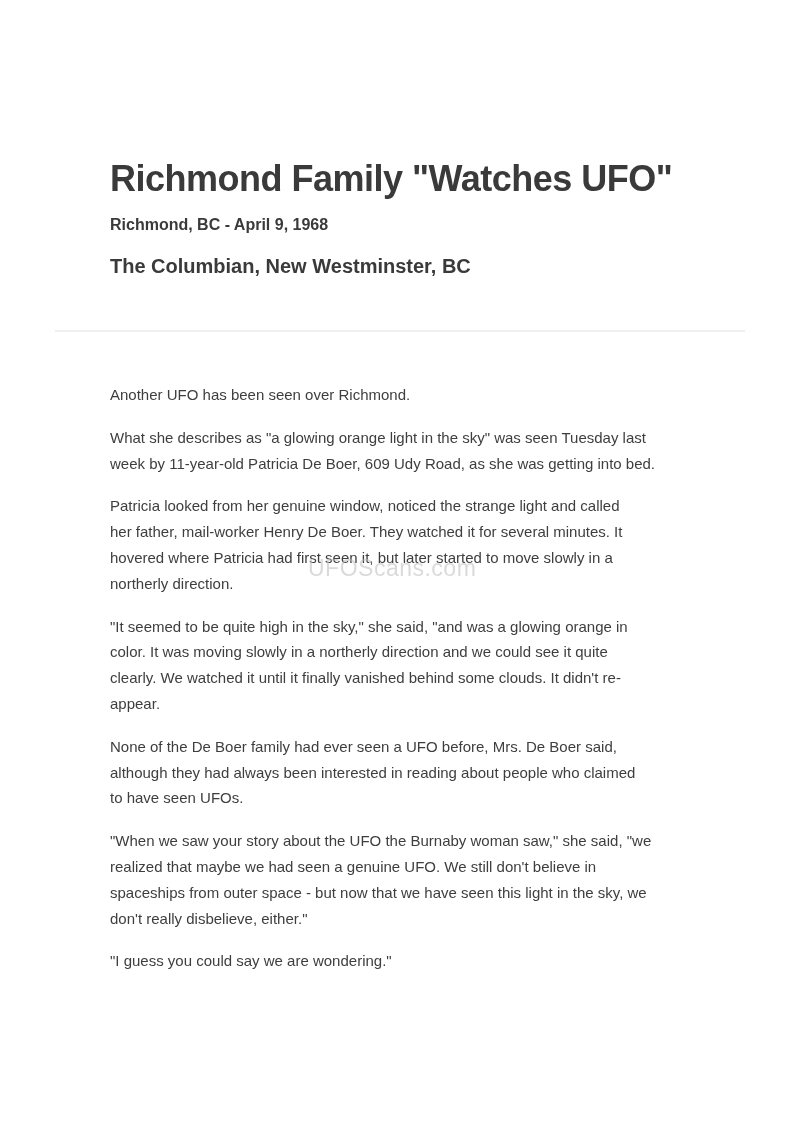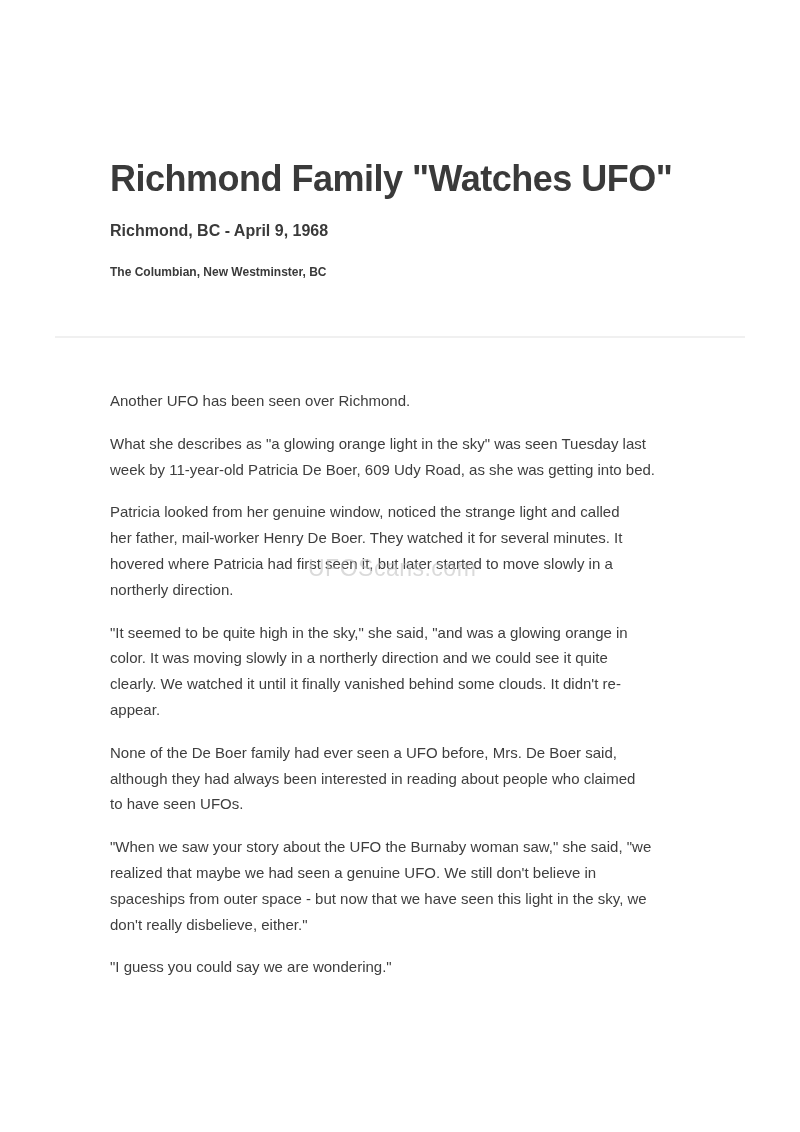--- a/index.html
+++ b/index.html
@@ -17,29 +17,29 @@
     padding: 157px 110px 0 110px;
   }
   .article-title {
     font-size: 36px;
     line-height: 44px;
     font-weight: 700;
     letter-spacing: -0.5px;
     color: #3a3a3a;
   }
   .dateline {
-    margin-top: 18px;
+    margin-top: 12px;
     font-size: 16px;
     line-height: 24px;
     font-weight: 700;
     color: #3a3a3a;
   }
   .source-line {
     margin-top: 17px;
-    font-size: 12px;
+    font-size: 20px;
     line-height: 24px;
     font-weight: 700;
     color: #3a3a3a;
   }
   .divider {
     border: none;
     border-top: 2px solid #f0f0f0;
     margin: 52px 55px 0 55px;
   }
   .article-body {

